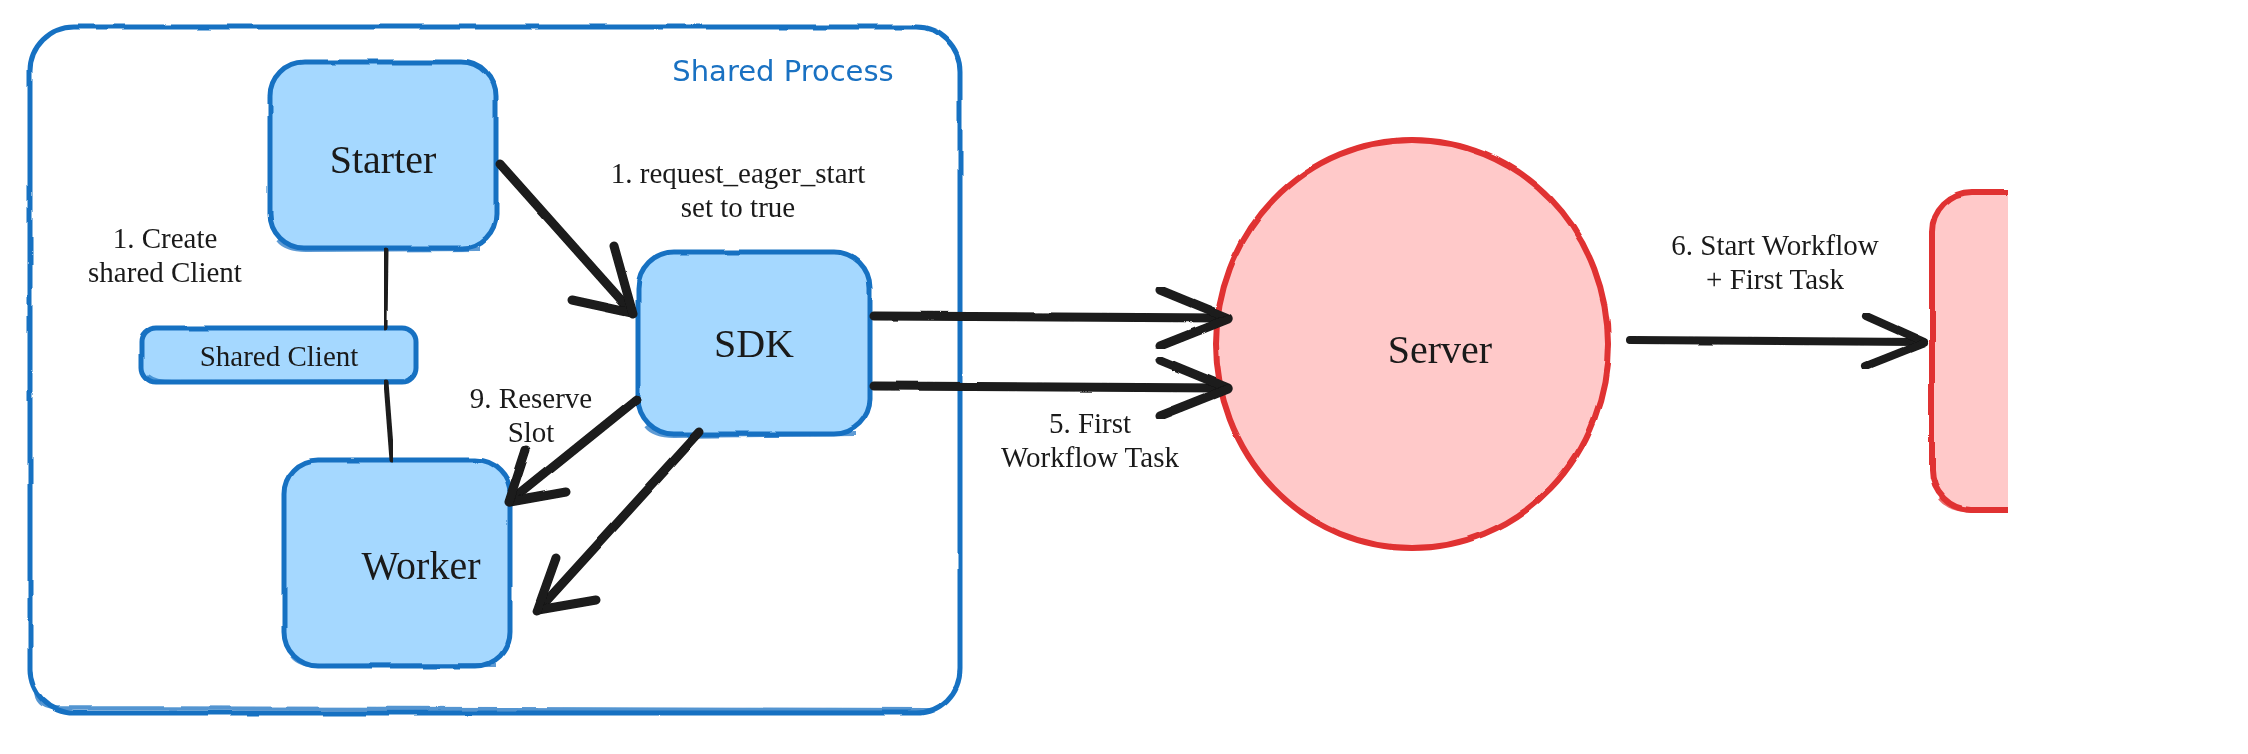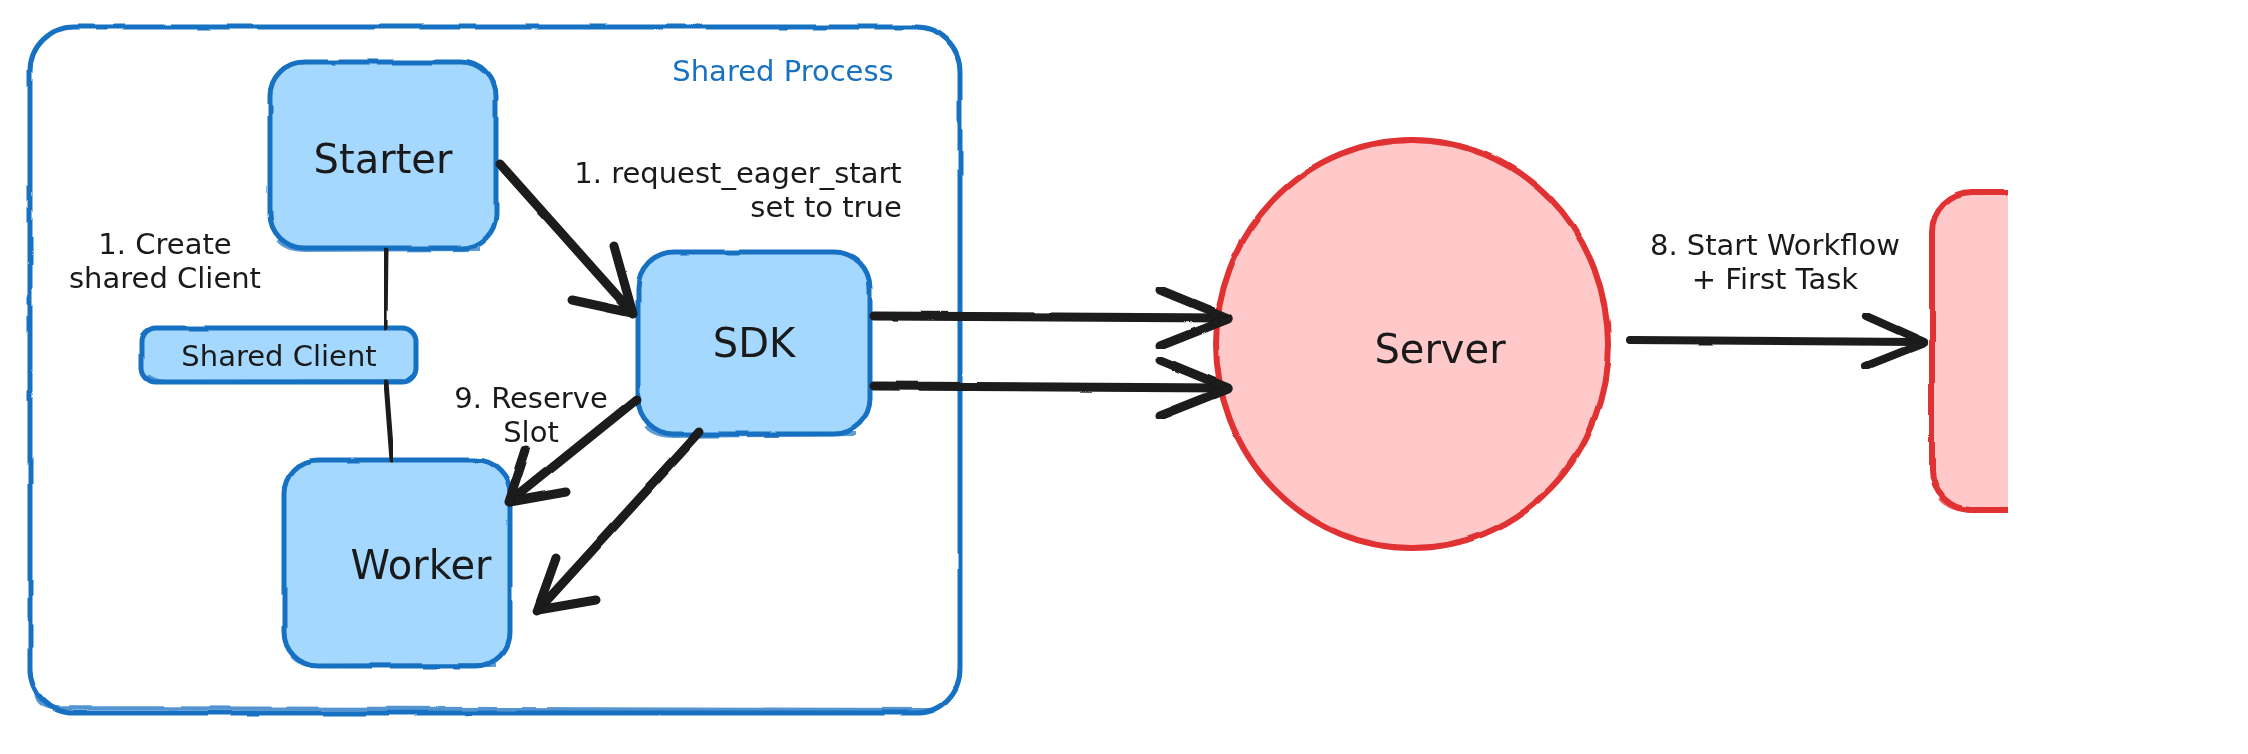--- a/index.html
+++ b/index.html
@@ -41,20 +41,21 @@
   .edge-label {
     color: #1a1a1a;
     font-size: 29px;
   }
   .group-label {
     color: #1971c2;
     font-size: 29px;
   }
   .lbl-center {
     transform: translate(-50%, -50%);
+    font-family: Liberation Serif, serif;
   }
 </style>
 </head>
 <body>
 
 <div id="canvas">
 
   <svg class="layer" viewBox="0 0 2248 754">
     <defs>
       <filter id="rough" x="-5%" y="-5%" width="110%" height="110%">
@@ -153,28 +154,30 @@
   <div class="node-label small lbl-center" style="left:279px; top:356px;">Shared Client</div>
 
   <div class="node-label lbl-center" style="left:397px; top:566px;margin-left:24px;">Worker</div>
 
   <div class="node-label lbl-center" style="left:754px; top:344px;">SDK</div>
 
   <div class="node-label lbl-center" style="left:1412px; top:350px;margin-left:28px;">Server</div>
 
   <div class="node-label lbl-center" style="left:2063px; top:368px;">DB</div>
 
-  <div class="edge-label lbl-center" style="left:165px; top:255px;margin-top:6px;">1. Create
+  <div class="edge-label lbl-center" style="left:165px; top:255px;">1. Create
 shared Client</div>
 
-  <div class="edge-label lbl-center" style="left:738px; top:190px;text-align:right;">1. request_eager_start
+  <div class="edge-label lbl-center" style="left:738px; top:190px;">1. request_eager_start
 set to true</div>
 
   <div class="edge-label lbl-center" style="left:531px; top:415px;">9. Reserve
 Slot</div>
 
 
-  <div class="edge-label lbl-center" style="left:1775px; top:262px;">8. Start Workflow
+  <div class="edge-label lbl-center" style="left:1775px; top:262px;">6. Start Workflow
 + First Task</div>
 
+  <div class="edge-label lbl-center" style="left:1090px; top:440px;">5. First
+Workflow Task</div>
 
 
 </div>
 
 </body></html>

